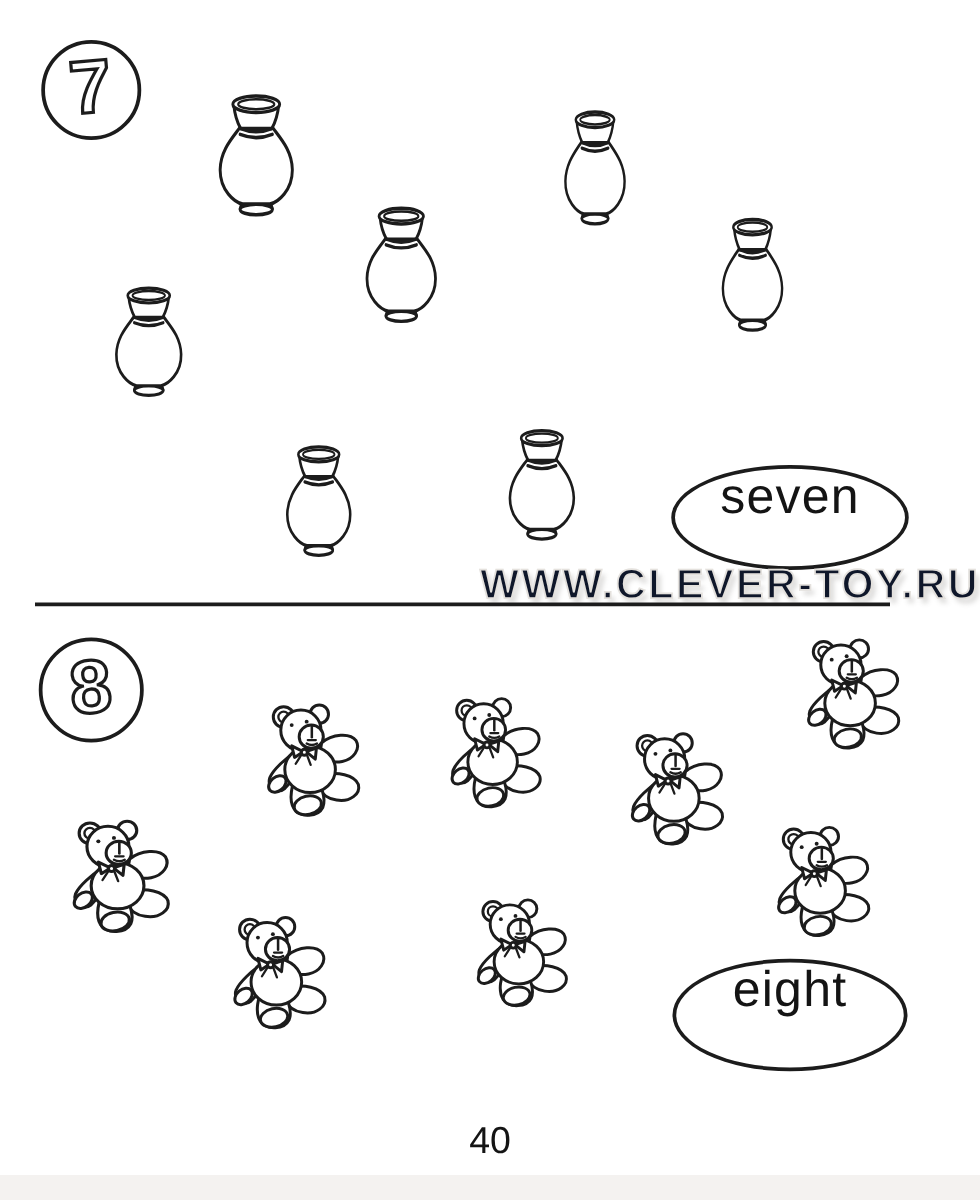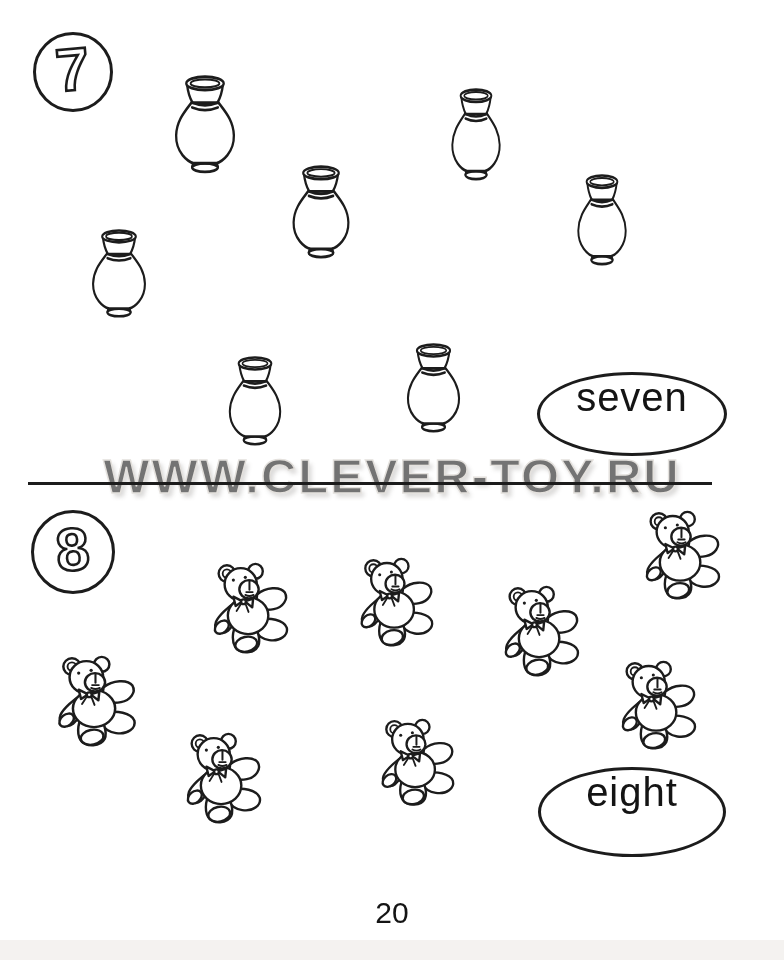--- a/index.html
+++ b/index.html
@@ -54,26 +54,26 @@
   .oval-eight { left: 538px; top: 767px; width: 188px; height: 90px; }
 
   
   .items { position: absolute; left: 0; top: 0; width: 100%; height: 100%; }
   .clip-art { position: absolute; overflow: visible; }
 
   
   .watermark {
     position: absolute;
     left: 0; right: 0; top: 448px;
-    text-align: center;
-    font-size: 49px;
+    text-align: right;
+    font-size: 33px;
     font-weight: bold;
     letter-spacing: 2px;
     white-space: nowrap;
-    color: #737373;
+    color: #0f172a;
     -webkit-text-stroke: 1.4px #e4e1dd;
     text-shadow: 3px 4px 4px rgba(90,85,80,0.22);
     z-index: 5;
   }
   .divider {
     position: absolute;
     left: 28px; top: 482px;
     width: 684px; height: 3px;
     background: #1c1c1c;
     z-index: 6;
@@ -200,15 +200,15 @@
         </svg>
         <svg class="clip-art" viewBox="0 0 100 104" preserveAspectRatio="none" style="left: 371px; top: 719px; width: 90px; height: 92px;">
           <use href="#teddy-bear"></use>
         </svg>
       </div>
     <div class="word-oval oval-eight">
       <span>eight</span>
     </div>
   </section>
 
-  <div class="page-number">20</div>
+  <div class="page-number">40</div>
   <div class="scan-edge"></div>
 </div>
 
 </body></html>

